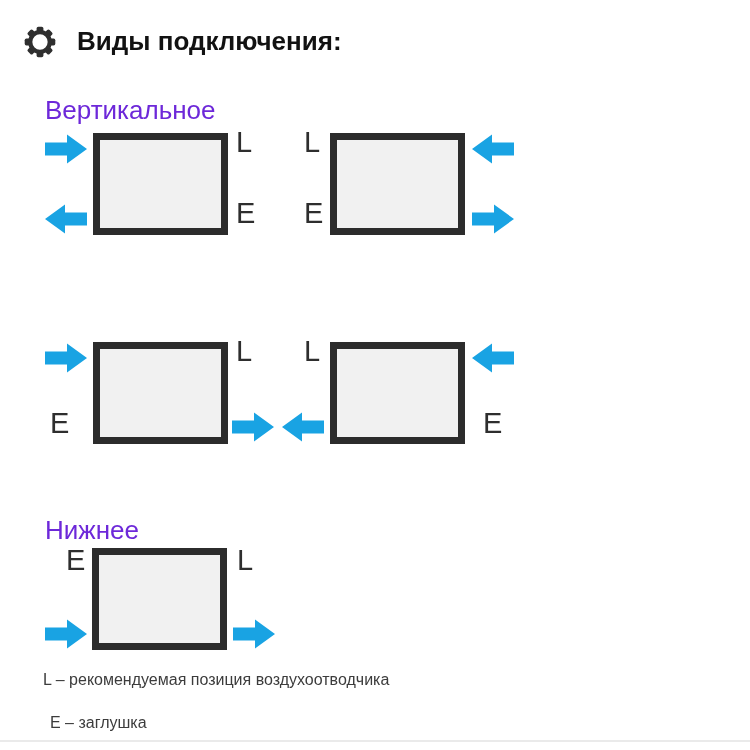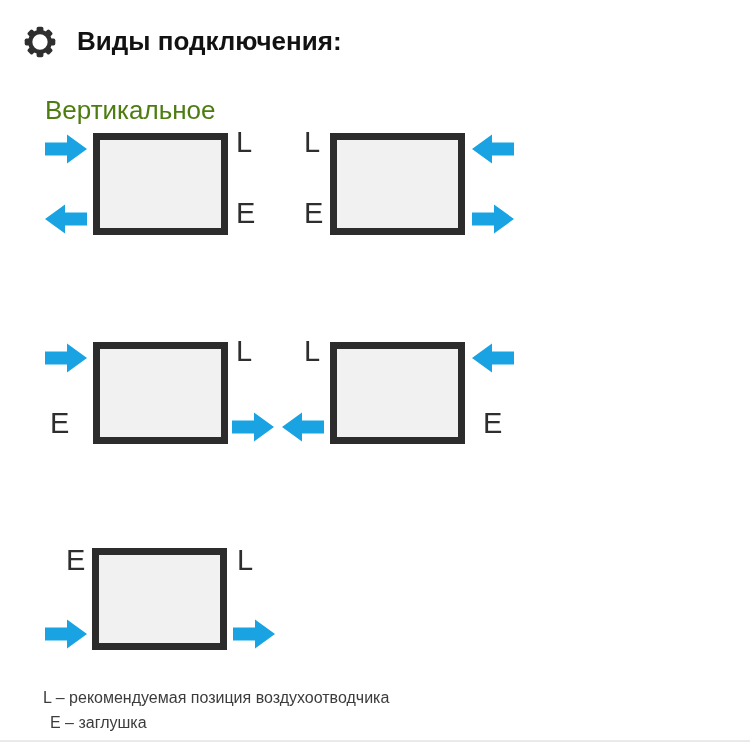--- a/index.html
+++ b/index.html
@@ -2,21 +2,21 @@
 <html><head>
 <meta charset="utf-8">
 <style>
   html,body{margin:0;padding:0;background:#ffffff;}
   #canvas{
     position:relative;width:750px;height:750px;background:#ffffff;overflow:hidden;
     font-family:"Liberation Sans","DejaVu Sans",sans-serif;
   }
   .abs{position:absolute;}
   .header-title{font-size:26px;font-weight:bold;color:#121212;line-height:34px;white-space:nowrap;}
-  .section-title{font-size:26px;font-weight:400;color:#4d7c0f;line-height:32px;white-space:nowrap;}
+  .section-title{font-size:26px;font-weight:400;color:#6d28d9;line-height:32px;white-space:nowrap;}
   .frame{
     width:135px;height:102px;box-sizing:border-box;
     border:7px solid #2c2c2c;background:#f1f1f1;
   }
   .port-label{font-size:29px;line-height:29px;color:#2e2e2e;font-weight:400;}
   .arrow{display:block;}
   .legend-line{font-size:16px;line-height:19px;color:#3c3c3c;white-space:nowrap;}
   .bottom-divider{left:0;top:740px;width:750px;height:2px;background:#eaeaea;}
 </style>
 </head>
@@ -75,28 +75,29 @@
   <div class="abs port-label" style="left:304px;top:337px;">L</div>
   <svg class="abs arrow" style="left:282px;top:412px;" width="42" height="30" viewBox="0 0 42 30">
     <polygon points="42,8.5 20,8.5 20,0.5 0,15 20,29.5 20,21.5 42,21.5" fill="#19a3e3"></polygon>
   </svg>
   <div class="abs frame" style="left:330px;top:342px;"></div>
   <svg class="abs arrow" style="left:472px;top:343px;" width="42" height="30" viewBox="0 0 42 30">
     <polygon points="42,8.5 20,8.5 20,0.5 0,15 20,29.5 20,21.5 42,21.5" fill="#19a3e3"></polygon>
   </svg>
   <div class="abs port-label" style="left:483px;top:409px;">E</div>
 
+  <div class="abs section-title" style="left:45px;top:514px;">Нижнее</div>
 
   <div class="abs port-label" style="left:66px;top:546px;">E</div>
   <div class="abs frame" style="left:92px;top:548px;"></div>
   <div class="abs port-label" style="left:237px;top:546px;">L</div>
   <svg class="abs arrow" style="left:45px;top:619px;" width="42" height="30" viewBox="0 0 42 30">
     <polygon points="0,8.5 22,8.5 22,0.5 42,15 22,29.5 22,21.5 0,21.5" fill="#19a3e3"></polygon>
   </svg>
   <svg class="abs arrow" style="left:233px;top:619px;" width="42" height="30" viewBox="0 0 42 30">
     <polygon points="0,8.5 22,8.5 22,0.5 42,15 22,29.5 22,21.5 0,21.5" fill="#19a3e3"></polygon>
   </svg>
 
-  <div class="abs legend-line" style="left:43px;top:688px;">L – рекомендуемая позиция воздухоотводчика</div>
+  <div class="abs legend-line" style="left:43px;top:670px;">L – рекомендуемая позиция воздухоотводчика</div>
   <div class="abs legend-line" style="left:50px;top:713px;">E – заглушка</div>
 
   <div class="abs bottom-divider"></div>
 </div>
 
 </body></html>

